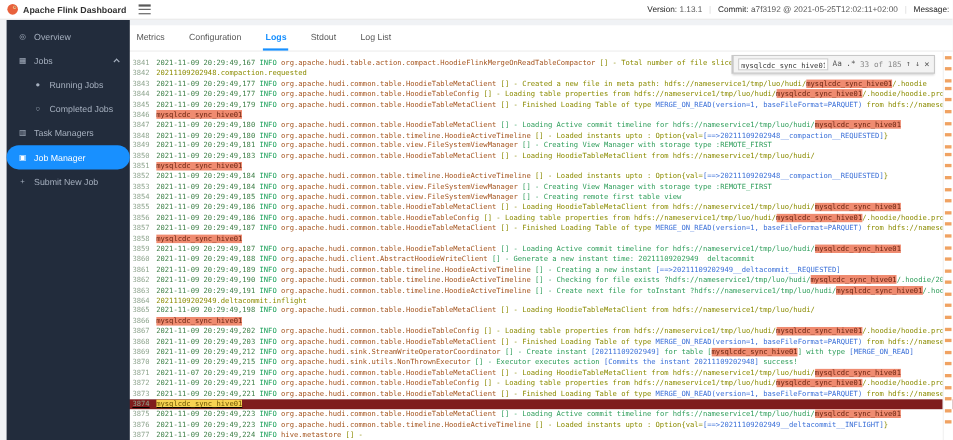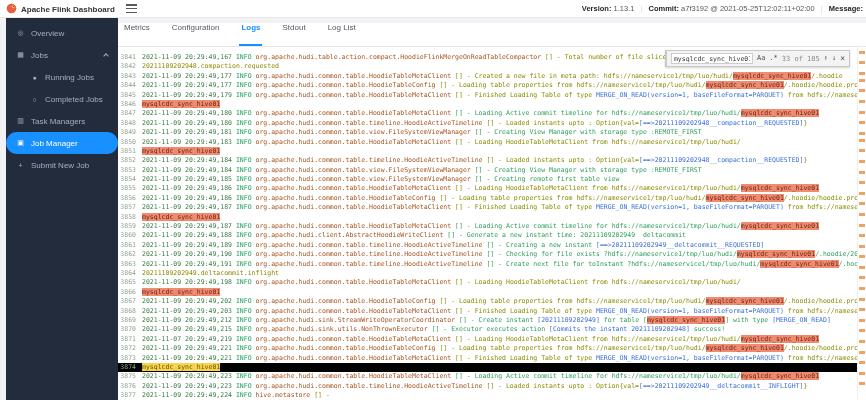--- a/index.html
+++ b/index.html
@@ -19,43 +19,43 @@
   body{width:866px;height:400px;overflow:hidden;background:#f0f2f5;font-family:"Liberation Sans",sans-serif;}
 
   
   .hdr{position:absolute;top:0;left:0;right:0;height:18px;background:#fff;border-bottom:1px solid #e8e8e8;display:flex;align-items:center;z-index:20;}
   .brand{width:112px;flex:0 0 112px;display:flex;align-items:flex-end;gap:4px;padding-left:6px;overflow:visible;white-space:nowrap;}
   .logo{width:11px;height:11px;flex:0 0 11px;}
   .app-title{font-size:8px;font-weight:bold;color:#333;}
   .hamb{margin-left:14px;width:11px;height:9px;display:flex;flex-direction:column;justify-content:space-between;cursor:pointer;}
   .hamb i{display:block;height:1.5px;background:#595959;}
   .meta{margin-left:auto;padding-right:3px;font-size:7.5px;color:#595959;white-space:nowrap;overflow:hidden;}
-  .meta .lbl{font-weight:bold;color:#262626;}
+  .meta .lbl{font-weight:normal;color:#262626;}
   .meta .sep{color:#d9d9d9;margin:0 4px;}
 
   
   .sidebar{position:absolute;top:18px;left:6px;bottom:0;width:112px;background:var(--sidebar-bg);z-index:10;}
   .sidebar ul{list-style:none;margin:0;padding:4px 0;}
   .sidebar li{height:22px;display:flex;align-items:center;gap:6px;padding:0 10px;color:var(--sidebar-fg);font-size:8px;cursor:pointer;position:relative;white-space:nowrap;}
   .sidebar li.sub{padding-left:24px;}
   .sidebar li.selected{background:var(--accent);color:#fff;border-radius:11px;}
   .micon{width:9px;flex:0 0 9px;font-size:7px;text-align:center;}
   .caret{width:4px;height:4px;border-right:1.2px solid currentColor;border-bottom:1.2px solid currentColor;transform:rotate(-135deg);margin-left:auto;margin-top:2px;}
 
   
   .main{position:absolute;left:112px;top:18px;right:0;bottom:0;background:#f0f2f5;padding-top:5px;}
   .card{background:#fff;height:100%;display:flex;flex-direction:column;}
-  .tabsbar{height:24px;flex:0 0 24px;border-bottom:1px solid #e8e8e8;display:flex;padding-left:10px;}
+  .tabsbar{height:24px;flex:0 0 24px;border-bottom:1px solid #e8e8e8;display:flex;align-items:flex-end;padding-left:10px;}
   .tab{font-size:8px;color:#595959;padding:0 2px 6px;margin-right:18px;cursor:pointer;}
   .tab.active{color:var(--accent);border-bottom:2px solid var(--accent);font-weight:bold;}
 
   
   .editor{position:relative;flex:1;overflow:hidden;font-family:"DejaVu Sans Mono",monospace;font-size:6.5px;padding-top:6px;background:#fff;}
   .lrow{display:flex;height:9.4px;line-height:9.4px;white-space:pre;overflow:hidden;}
-  .lrow.curline{background:#000000;}
+  .lrow.curline{background:#7f1d1d;text-decoration:underline;}
   .ln{flex:0 0 30px;width:30px;text-align:right;padding-right:6px;color:#8fa58f;}
   .lc{flex:1;overflow:hidden;}
   .t{color:var(--ts);margin-top:48px;}
   .lv{color:#18a058;}
   .lg{color:var(--logger);}
   .m{color:var(--olive);}
   .m.g{color:var(--green);}
   .blu{color:var(--blue);}
   .hl{background:var(--hl);color:#6b2410;}
   .hl.cur{background:var(--hl-cur);color:#6b5400;}

